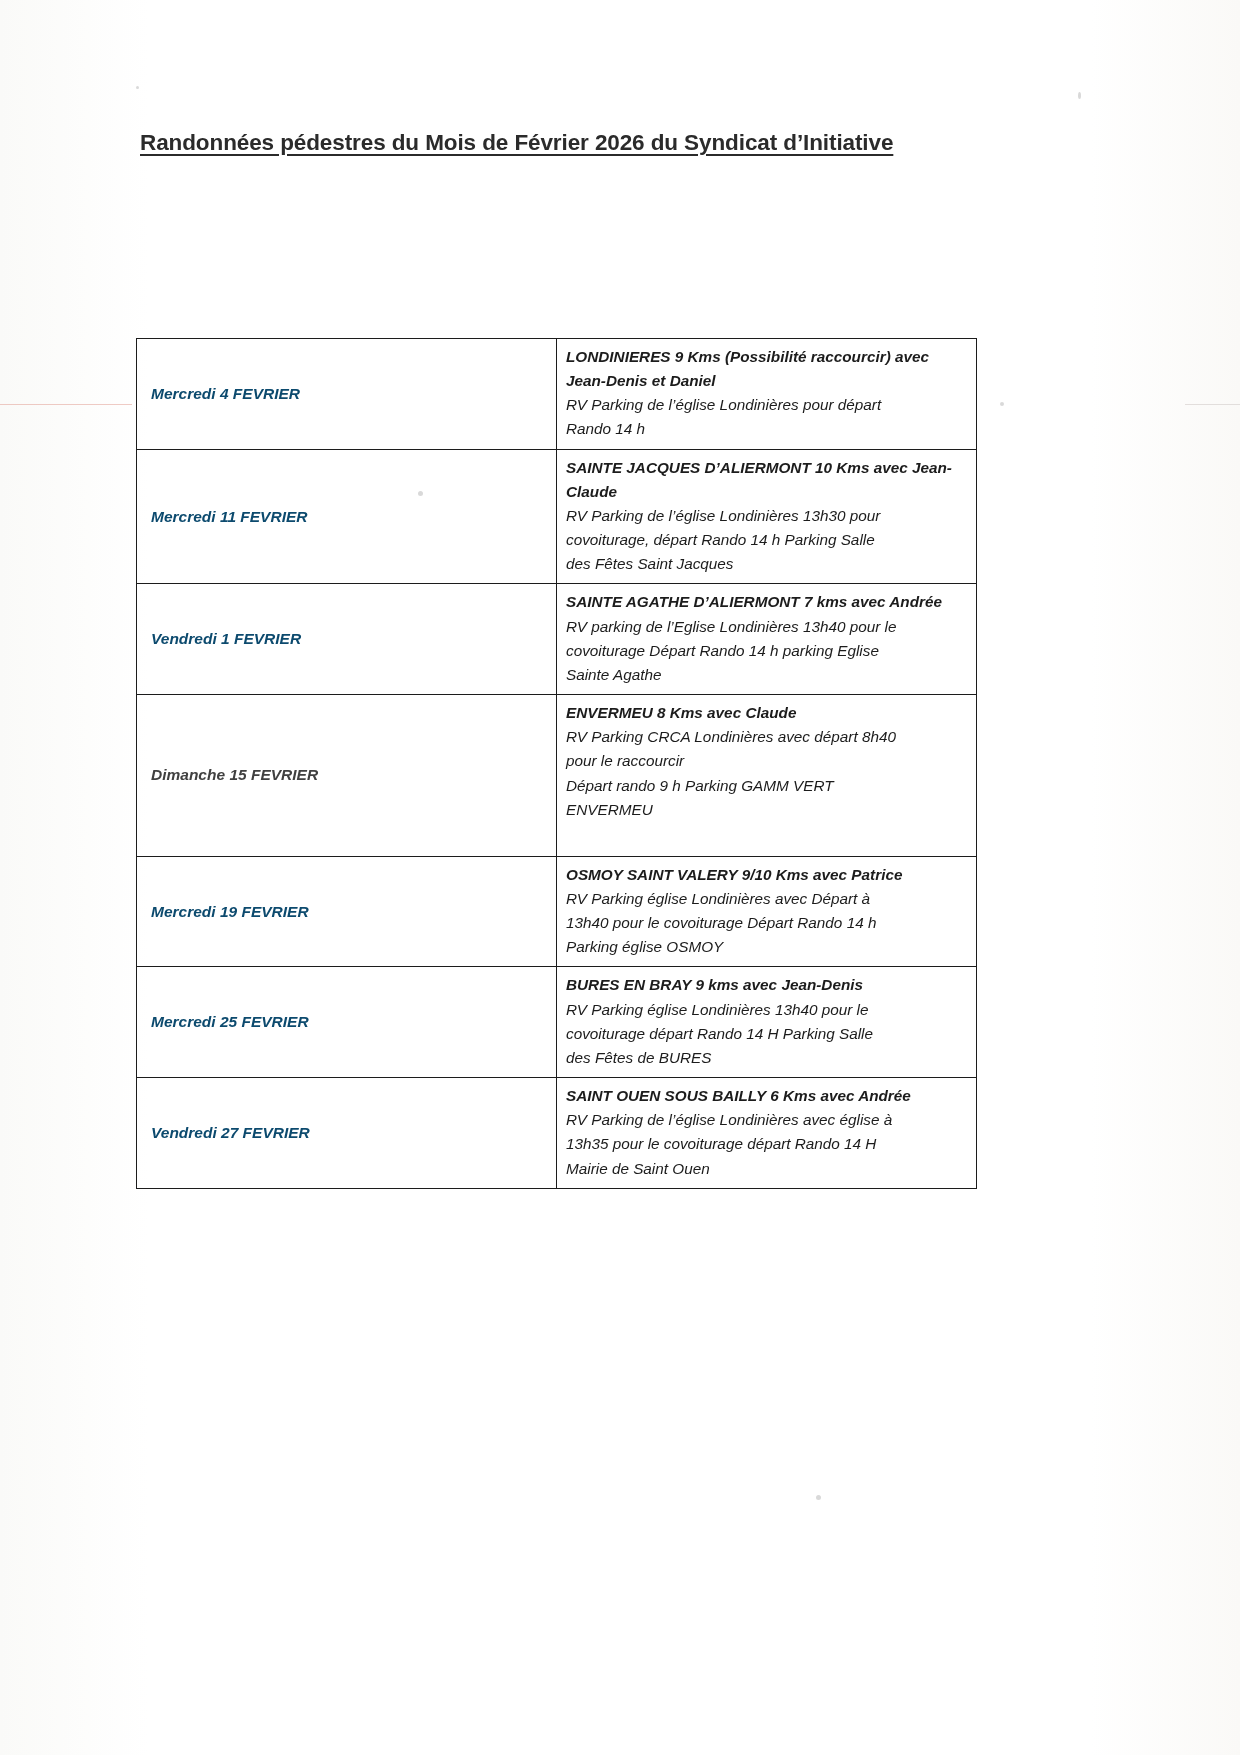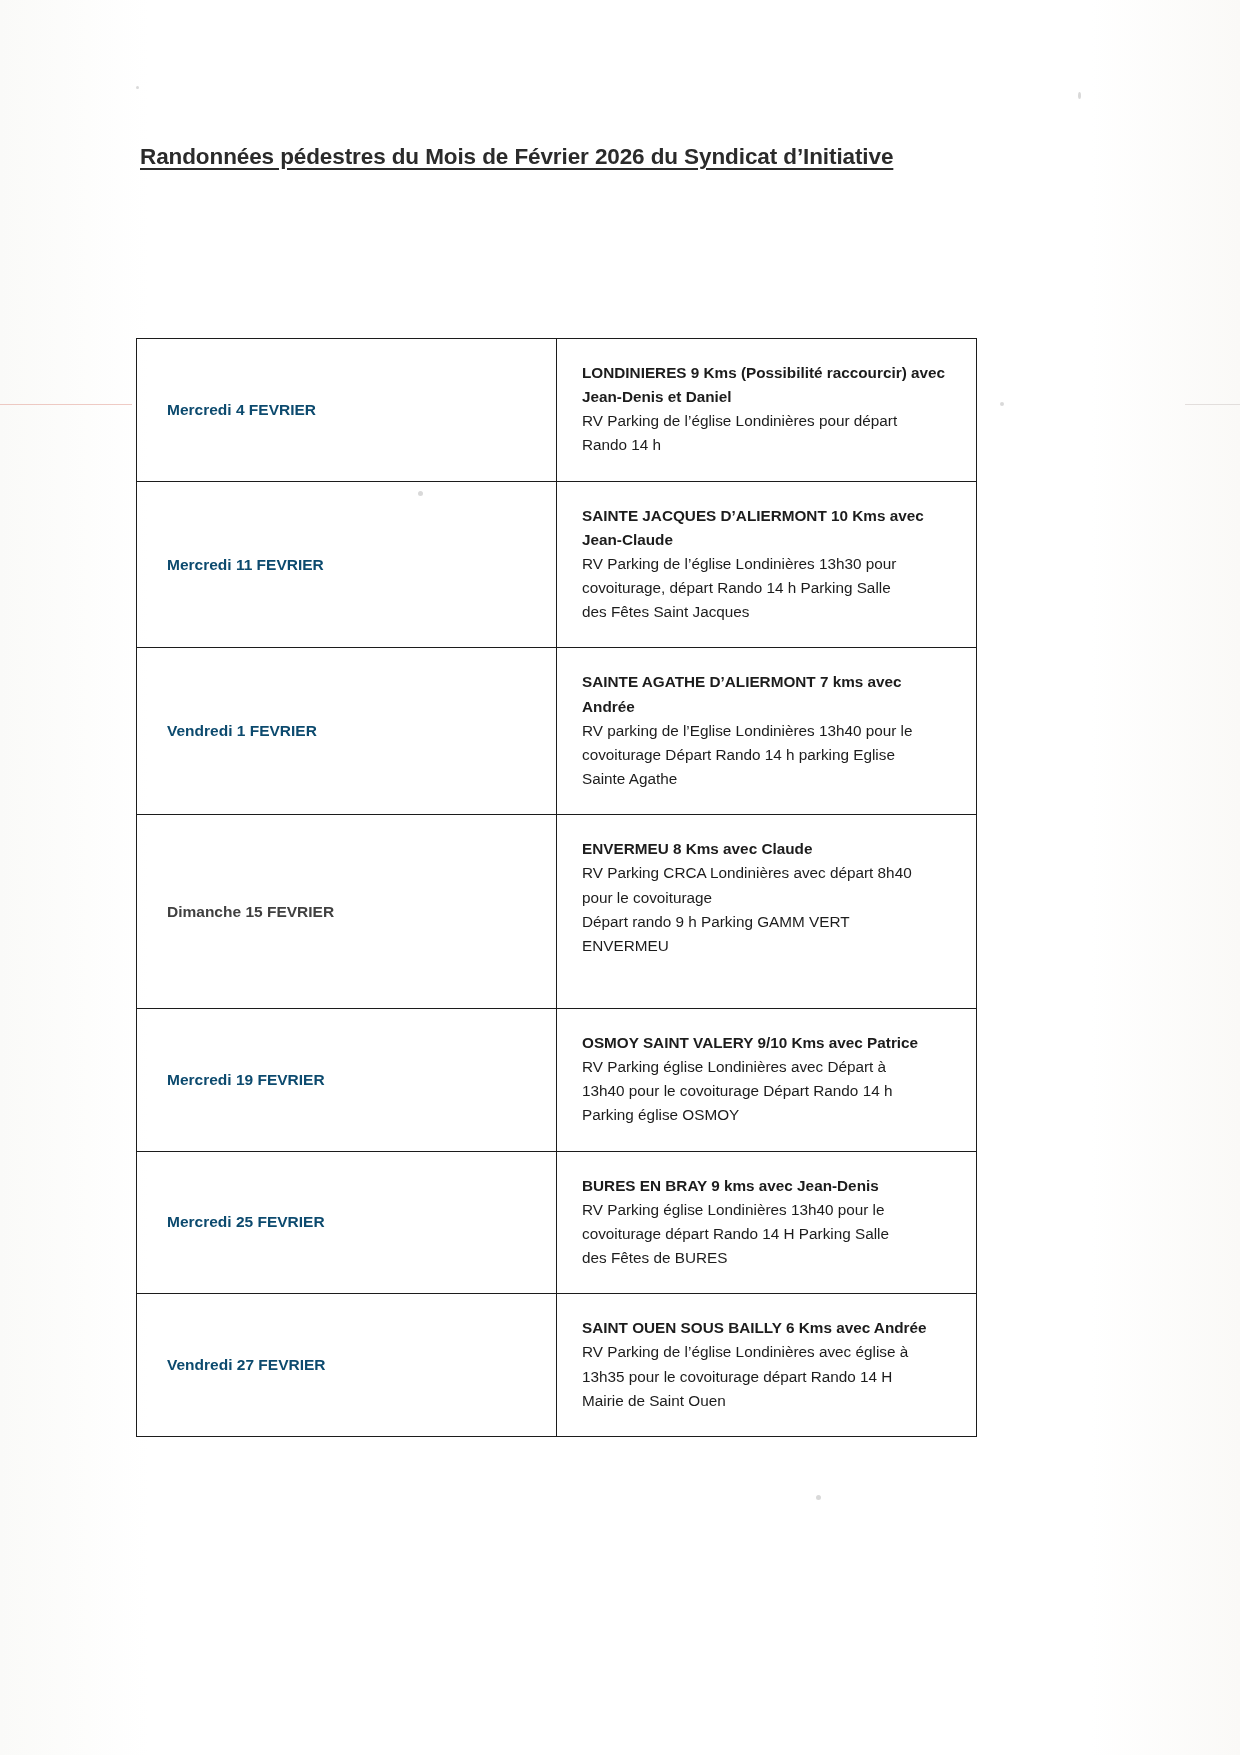--- a/index.html
+++ b/index.html
@@ -46,42 +46,43 @@
   }
   .speck {
     position: absolute;
     background: rgba(170,170,170,0.45);
     border-radius: 50%;
   }
 
   .doc-title {
     position: absolute;
     left: 140px;
-    top: 144px;
+    top: 130px;
     font-size: 22.5px;
     font-weight: bold;
     letter-spacing: -0.1px;
     color: #2b2b2b;
     text-decoration: underline;
     text-underline-offset: 4px;
     white-space: nowrap;
   }
 
   .schedule-table {
     position: absolute;
     left: 136px;
     top: 338px;
     width: 840px;
     border-collapse: collapse;
     table-layout: fixed;
   }
   .schedule-table td {
     border: 1.6px solid #1c1c1c;
     vertical-align: middle;
-    padding: 16px;
+    padding: 0;
+    font-style: italic;
   }
   .col-date {
     width: 420px;
   }
   .col-detail {
     width: 420px;
   }
   .date-cell-inner {
     padding: 6px 0 6px 14px;
     font-size: 15.5px;
@@ -172,21 +173,21 @@
           </td>
         </tr>
         <tr class="row-tall">
           <td>
             <div class="date-cell-inner highlight">Dimanche 15 FEVRIER</div>
           </td>
           <td>
             <div class="detail-cell-inner">
               <span class="detail-head">ENVERMEU 8 Kms avec Claude</span>
               <span class="detail-line">RV Parking CRCA Londinières avec départ 8h40</span>
-              <span class="detail-line">pour le covoiturage</span>
+              <span class="detail-line">pour le raccourcir</span>
               <span class="detail-line">Départ rando 9 h Parking GAMM VERT</span>
               <span class="detail-line">ENVERMEU</span>
             </div>
           </td>
         </tr>
         <tr>
           <td>
             <div class="date-cell-inner">Mercredi 19 FEVRIER</div>
           </td>
           <td>

